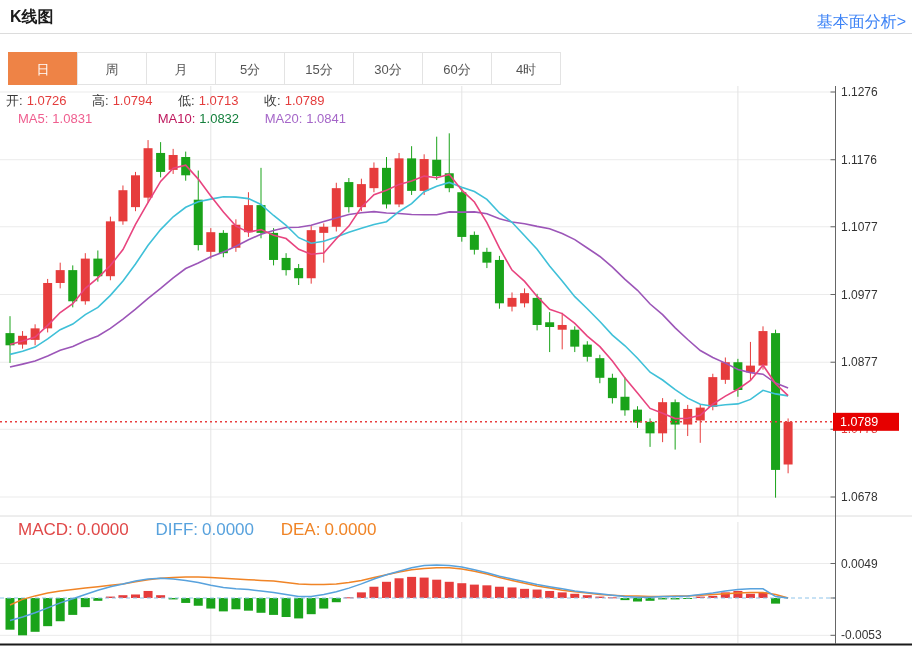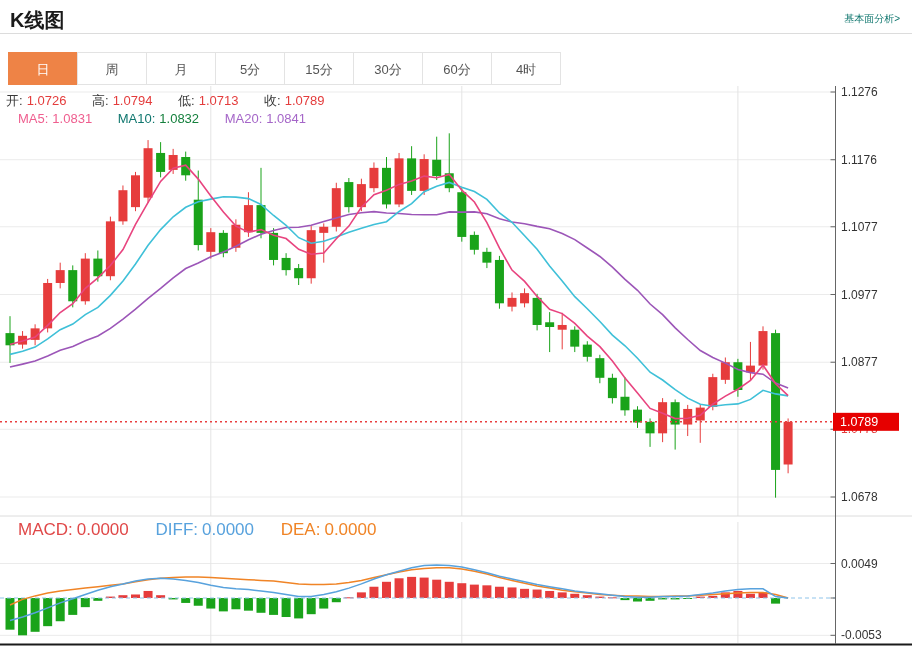--- a/index.html
+++ b/index.html
@@ -1,20 +1,20 @@
 <!DOCTYPE html>
 <html><head>
 <meta charset="utf-8">
 <style>
   html,body{margin:0;padding:0;background:#fff;}
   #page{position:relative;width:912px;height:648px;background:#fff;overflow:hidden;
         font-family:"Liberation Sans","DejaVu Sans",sans-serif;}
   #chart-svg{position:absolute;left:0;top:0;z-index:1;}
-  .hdr-title{position:absolute;left:10px;top:7px;font-size:20px;font-weight:bold;color:#1a1a1a;z-index:3;}
-  .hdr-link{position:absolute;right:12px;top:12px;font-size:10px;color:#0f766e;z-index:3;cursor:pointer;}
+  .hdr-title{position:absolute;left:10px;top:7px;font-size:16px;font-weight:bold;color:#1a1a1a;z-index:3;}
+  .hdr-link{position:absolute;right:6px;top:12px;font-size:16px;color:#3b82f6;z-index:3;cursor:pointer;}
   .hdr-divider{position:absolute;left:0;top:33px;width:912px;border-top:1px solid #dcdcdc;z-index:3;}
   .tabs{position:absolute;left:8px;top:52px;display:flex;z-index:3;}
   .tab{width:70px;height:33px;line-height:33px;text-align:center;font-size:13px;color:#555;
        background:#fff;border:1px solid #e3e3e3;margin-left:-1px;cursor:pointer;box-sizing:border-box;}
   .tab:first-child{margin-left:0;}
   .tab.active{color:#fff;border-color:transparent;}
   .overlay-row{position:absolute;z-index:3;font-size:13px;white-space:nowrap;}
   .overlay-row span{margin-right:4px;}
   .lbl-dark{color:#3a3a3a;}
   .gap{display:inline-block;width:14px;}
@@ -40,21 +40,21 @@
 
   <div class="overlay-row" style="left:6px;top:92px;">
     <span class="lbl-dark" style="color: rgb(58, 58, 58);">开:</span><span class="val-red" style="color: rgb(228, 60, 60);">1.0726</span><span class="gap"></span>
     <span class="lbl-dark" style="color: rgb(58, 58, 58);">高:</span><span class="val-red" style="color: rgb(228, 60, 60);">1.0794</span><span class="gap"></span>
     <span class="lbl-dark" style="color: rgb(58, 58, 58);">低:</span><span class="val-red" style="color: rgb(228, 60, 60);">1.0713</span><span class="gap"></span>
     <span class="lbl-dark" style="color: rgb(58, 58, 58);">收:</span><span class="val-red" style="color: rgb(228, 60, 60);">1.0789</span>
   </div>
 
   <div class="overlay-row" style="left:18px;top:111px;">
     <span class="ma5-t" style="color: rgb(239, 94, 143);">MA5:</span><span class="ma5-t" style="color: rgb(239, 94, 143);">1.0831</span><span class="gap"></span>
-    <span class="ma10-t" style="color: #0f766e;">MA10:</span><span class="ma10-t" style="color: #15803d;">1.0832</span><span class="gap"></span>
+    <span class="ma10-t" style="color: #be185d; margin-left: 40px;">MA10:</span><span class="ma10-t" style="color: #15803d;">1.0832</span><span class="gap"></span>
     <span class="ma20-t" style="color: rgb(165, 102, 200);">MA20:</span><span class="ma20-t" style="color: rgb(165, 102, 200);">1.0841</span>
   </div>
 
   <div class="overlay-row" style="left:18px;top:520px;font-size:17px;">
     <span class="macd-t" style="color: rgb(224, 72, 72);">MACD:</span><span class="macd-t" style="color: rgb(224, 72, 72);">0.0000</span><span class="gap"></span>
     <span class="diff-t" style="color: rgb(88, 162, 221);">DIFF:</span><span class="diff-t" style="color: rgb(88, 162, 221);">0.0000</span><span class="gap"></span>
     <span class="dea-t" style="color: rgb(240, 132, 38);">DEA:</span><span class="dea-t" style="color: rgb(240, 132, 38);">0.0000</span>
   </div>
 
   <svg id="chart-svg" width="912" height="648">

